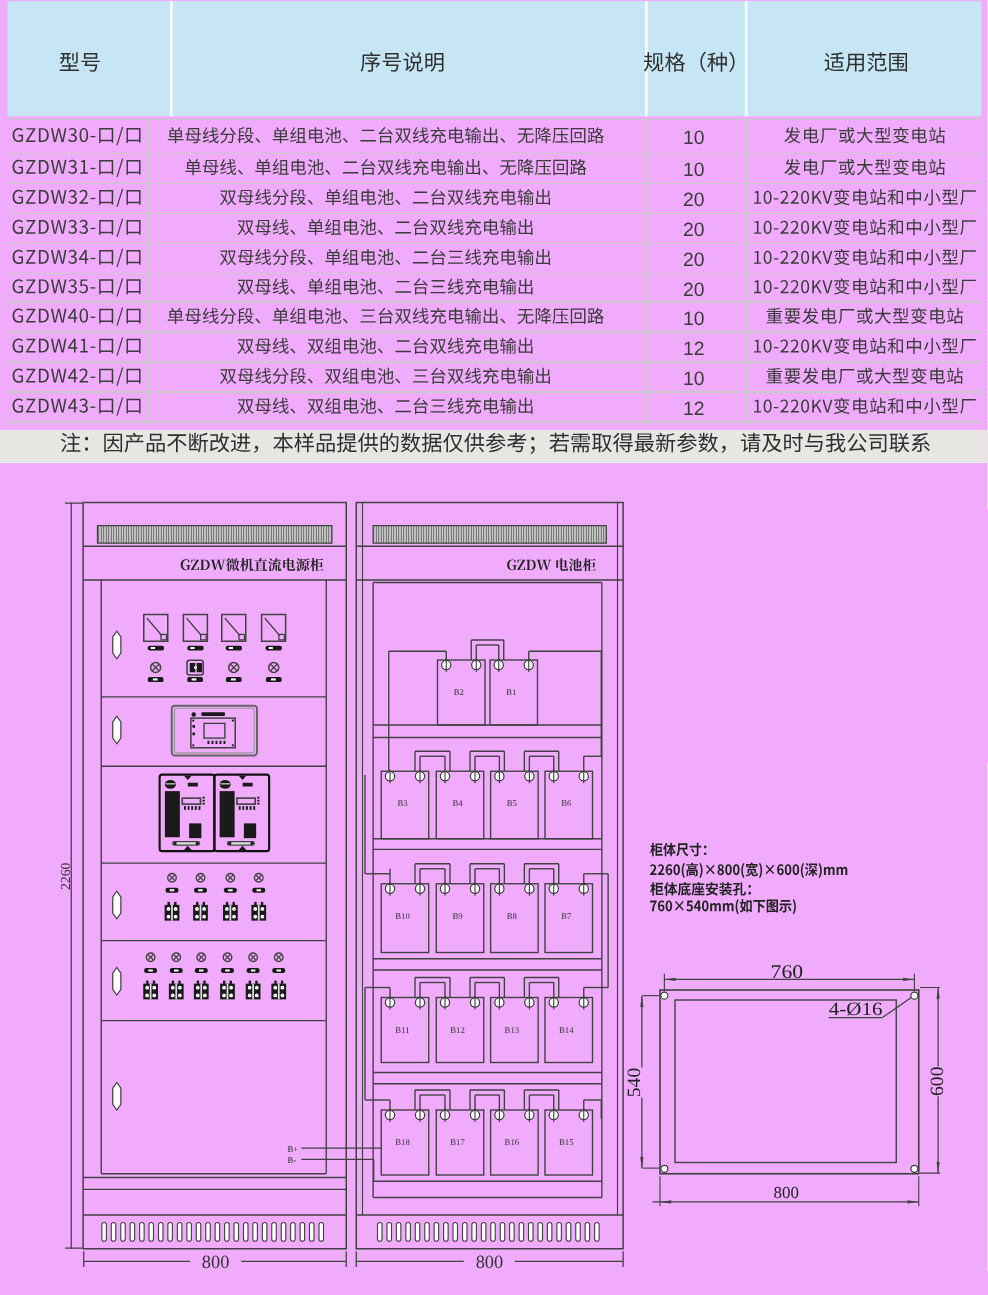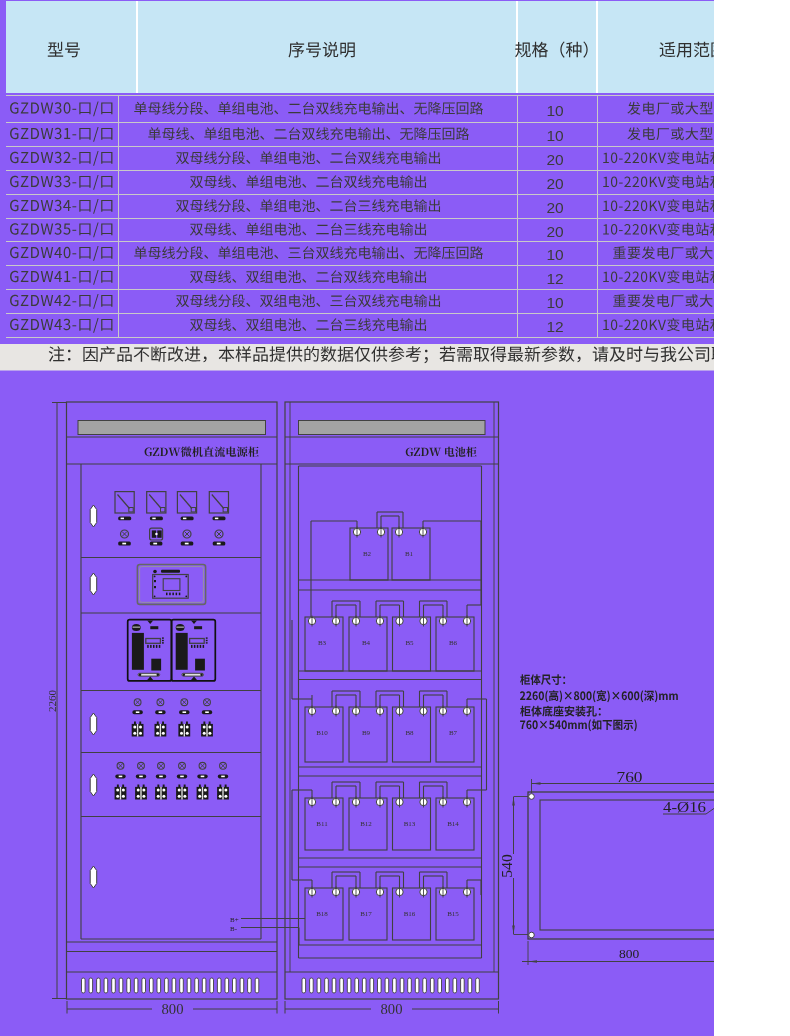--- a/index.html
+++ b/index.html
@@ -1,13 +1,13 @@
 <!DOCTYPE html>
 <html><head><meta charset="utf-8"><style>html,body{margin:0;padding:0;background:#fff}*{box-sizing:border-box}</style></head><body>
-<div style="position:relative;width:714px;height:1036px;background:#8b5cf6;overflow:hidden"><svg width="790" height="1036" viewBox="0 0 790 1036">
+<div style="position:relative;width:790px;height:1036px;background:#f0abfc;overflow:hidden"><svg width="790" height="1036" viewBox="0 0 790 1036">
       <defs>
         <pattern id="vent" width="2" height="14" patternUnits="userSpaceOnUse">
           <rect width="2" height="14" fill="#ededed"></rect>
           <rect x="0.5" width="1" height="14" fill="#5a5a5a"></rect>
         </pattern>
         <path id="a2d" d="M46 245L302 245L302 315L46 315Z"></path>
         <path id="a2f" d="M11 -179L78 -179L377 794L311 794Z"></path>
         <path id="a30" d="M278 -13C417 -13 506 113 506 369C506 623 417 746 278 746C138 746 50 623 50 369C50 113 138 -13 278 -13ZM278 61C195 61 138 154 138 369C138 583 195 674 278 674C361 674 418 583 418 369C418 154 361 61 278 61Z"></path>
         <path id="a3001" d="M273 -56L341 2C279 75 189 166 117 224L52 167C123 109 209 23 273 -56Z"></path>
         <path id="a31" d="M88 0L490 0L490 76L343 76L343 733L273 733C233 710 186 693 121 681L121 623L252 623L252 76L88 76Z"></path>

